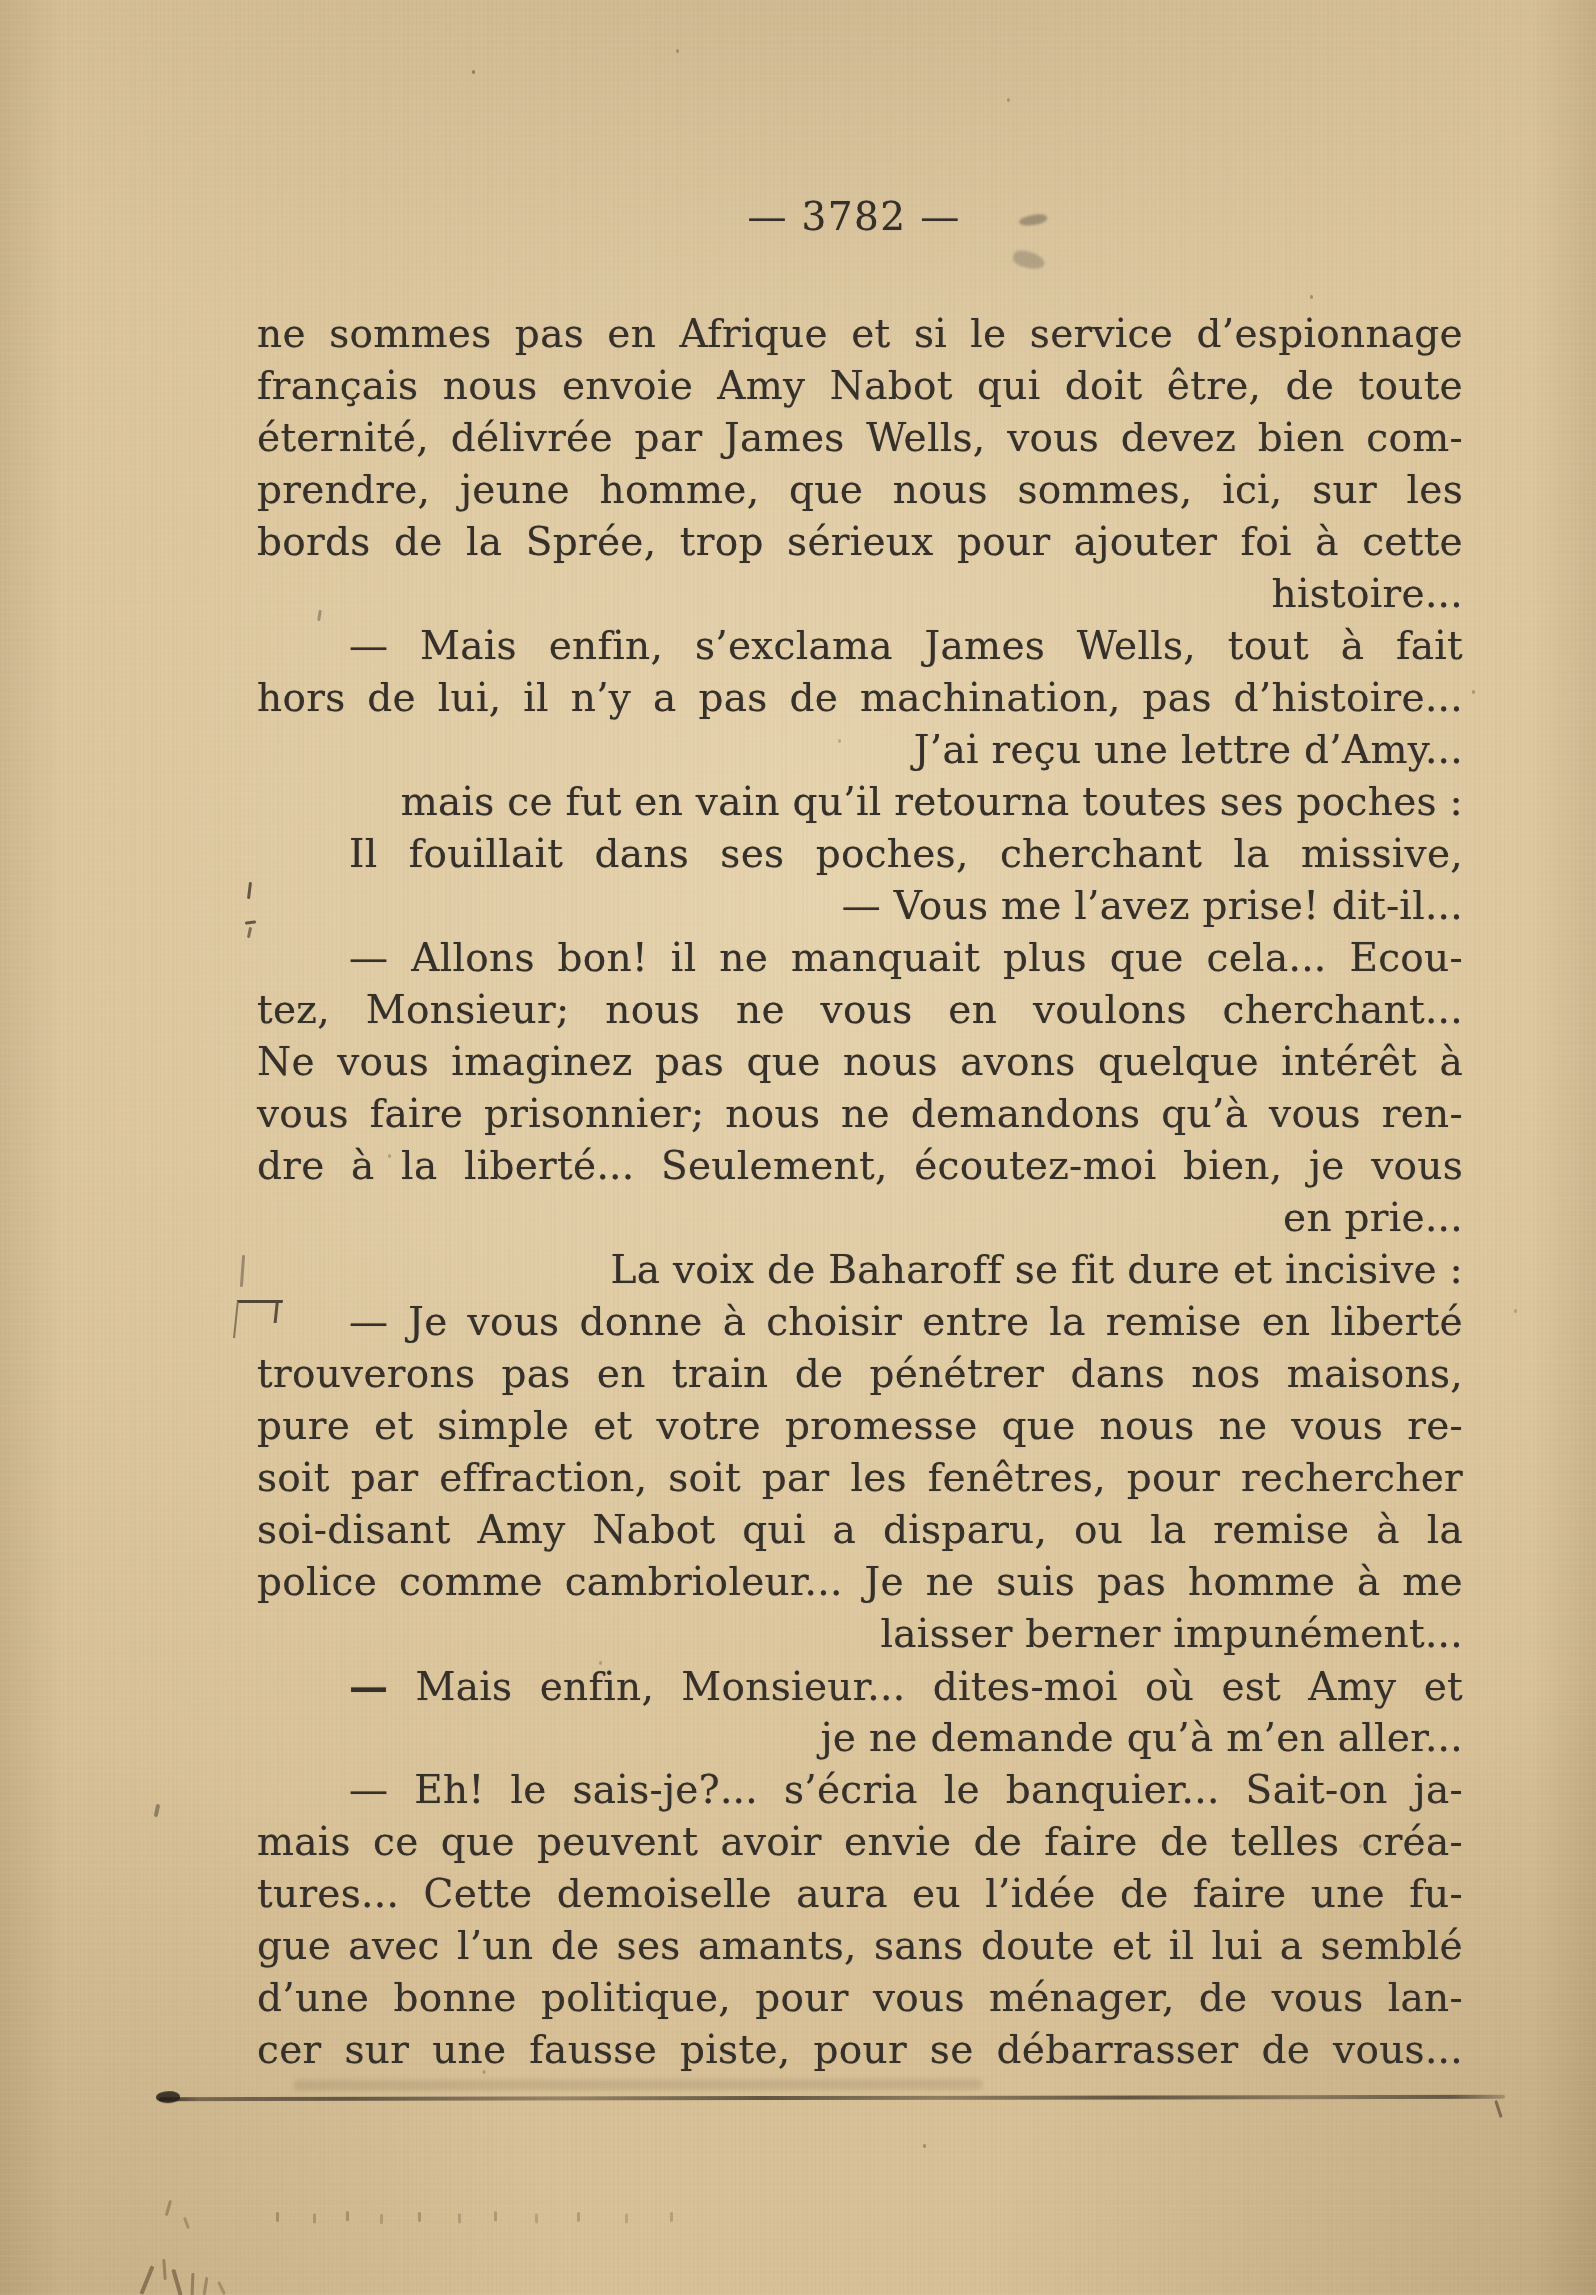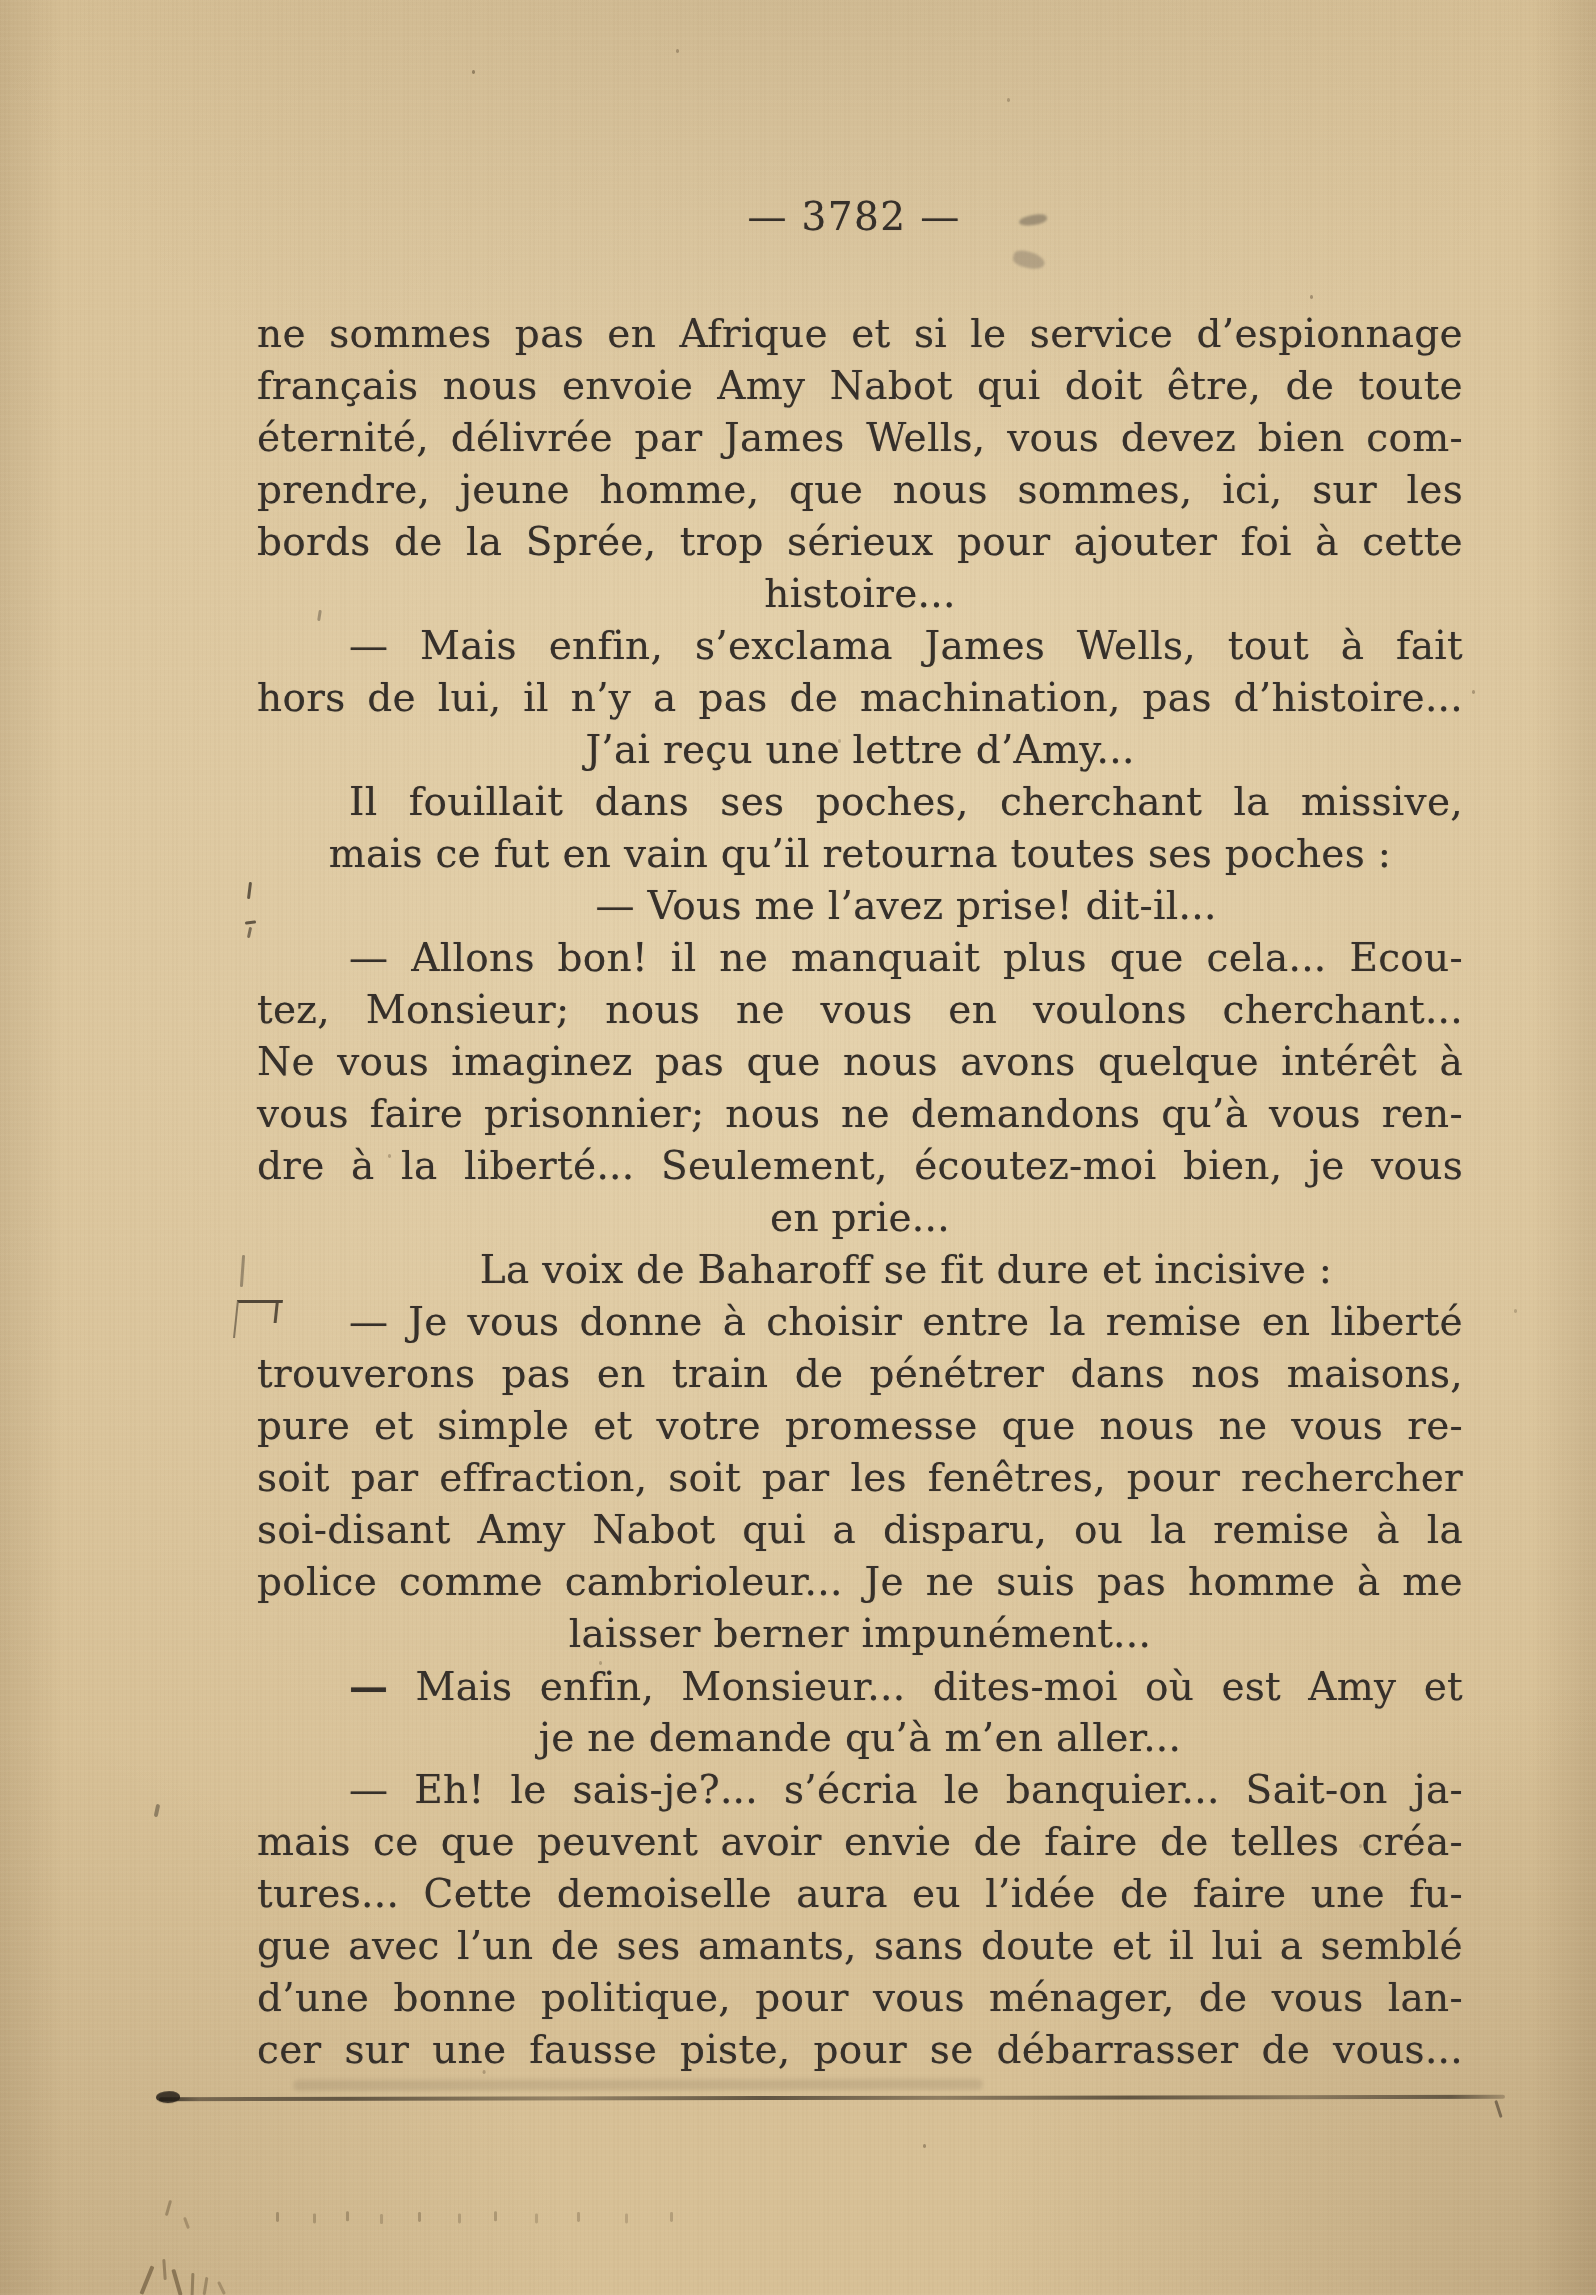--- a/index.html
+++ b/index.html
@@ -36,21 +36,21 @@
     text-align:center;font-size:39px;color:#36302a;letter-spacing:1.4px;
     text-shadow:0 0 0.7px rgba(54,48,42,.55);
   }
   .textblock{
     position:absolute;left:257px;top:308px;width:1206px;
     font-size:39px;color:#36302a;letter-spacing:0.3px;
     text-shadow:0 0 0.8px rgba(54,48,42,.5);
   }
   .line{height:52px;line-height:52px;white-space:nowrap;}
   .line.j{white-space:normal;text-align:justify;text-align-last:justify;height:52px;overflow:visible;}
-  .line.l{text-align:center;}
+  .line.l{text-align:right;}
   .line.indent{padding-left:92px;}
   .line.hd::first-letter{font-weight:700;}
   
   .smudge{position:absolute;background:rgba(90,82,72,.45);filter:blur(0.8px);}
   .s1{left:1019px;top:215px;width:28px;height:10px;border-radius:60% 40% 50% 50%;transform:rotate(-8deg);}
   .s2{left:1013px;top:252px;width:32px;height:15.5px;border-radius:40% 60% 55% 45%;transform:rotate(14deg);background:rgba(105,95,82,.35);}
   
   .mark{position:absolute;background:rgba(48,40,30,.7);}
   .m-ap1{left:318px;top:610px;width:2.8px;height:10.6px;border-radius:1.4px;transform:rotate(9deg);opacity:.5;}
   .m-i1{left:248px;top:882px;width:2.8px;height:17px;border-radius:1.4px;transform:rotate(7deg);}
@@ -123,22 +123,22 @@
   <div class="textblock">
       <div class="line j">ne sommes pas en Afrique et si le service d’espionnage</div>
       <div class="line j">français nous envoie Amy Nabot qui doit être, de toute</div>
       <div class="line j">éternité, délivrée par James Wells, vous devez bien com-</div>
       <div class="line j">prendre, jeune homme, que nous sommes, ici, sur les</div>
       <div class="line j">bords de la Sprée, trop sérieux pour ajouter foi à cette</div>
       <div class="line l">histoire...</div>
       <div class="line j indent">— Mais enfin, s’exclama James Wells, tout à fait</div>
       <div class="line j">hors de lui, il n’y a pas de machination, pas d’histoire...</div>
       <div class="line l">J’ai reçu une lettre d’Amy...</div>
+      <div class="line l">mais ce fut en vain qu’il retourna toutes ses poches :</div>
       <div class="line j indent">Il fouillait dans ses poches, cherchant la missive,</div>
-      <div class="line l">mais ce fut en vain qu’il retourna toutes ses poches :</div>
       <div class="line l indent">— Vous me l’avez prise! dit-il...</div>
       <div class="line j indent">— Allons bon! il ne manquait plus que cela... Ecou-</div>
       <div class="line j">tez, Monsieur; nous ne vous en voulons cherchant...</div>
       <div class="line j">Ne vous imaginez pas que nous avons quelque intérêt à</div>
       <div class="line j">vous faire prisonnier; nous ne demandons qu’à vous ren-</div>
       <div class="line j">dre à la liberté... Seulement, écoutez-moi bien, je vous</div>
       <div class="line l">en prie...</div>
       <div class="line l indent">La voix de Baharoff se fit dure et incisive :</div>
       <div class="line j indent">— Je vous donne à choisir entre la remise en liberté</div>
       <div class="line j">trouverons pas en train de pénétrer dans nos maisons,</div>

